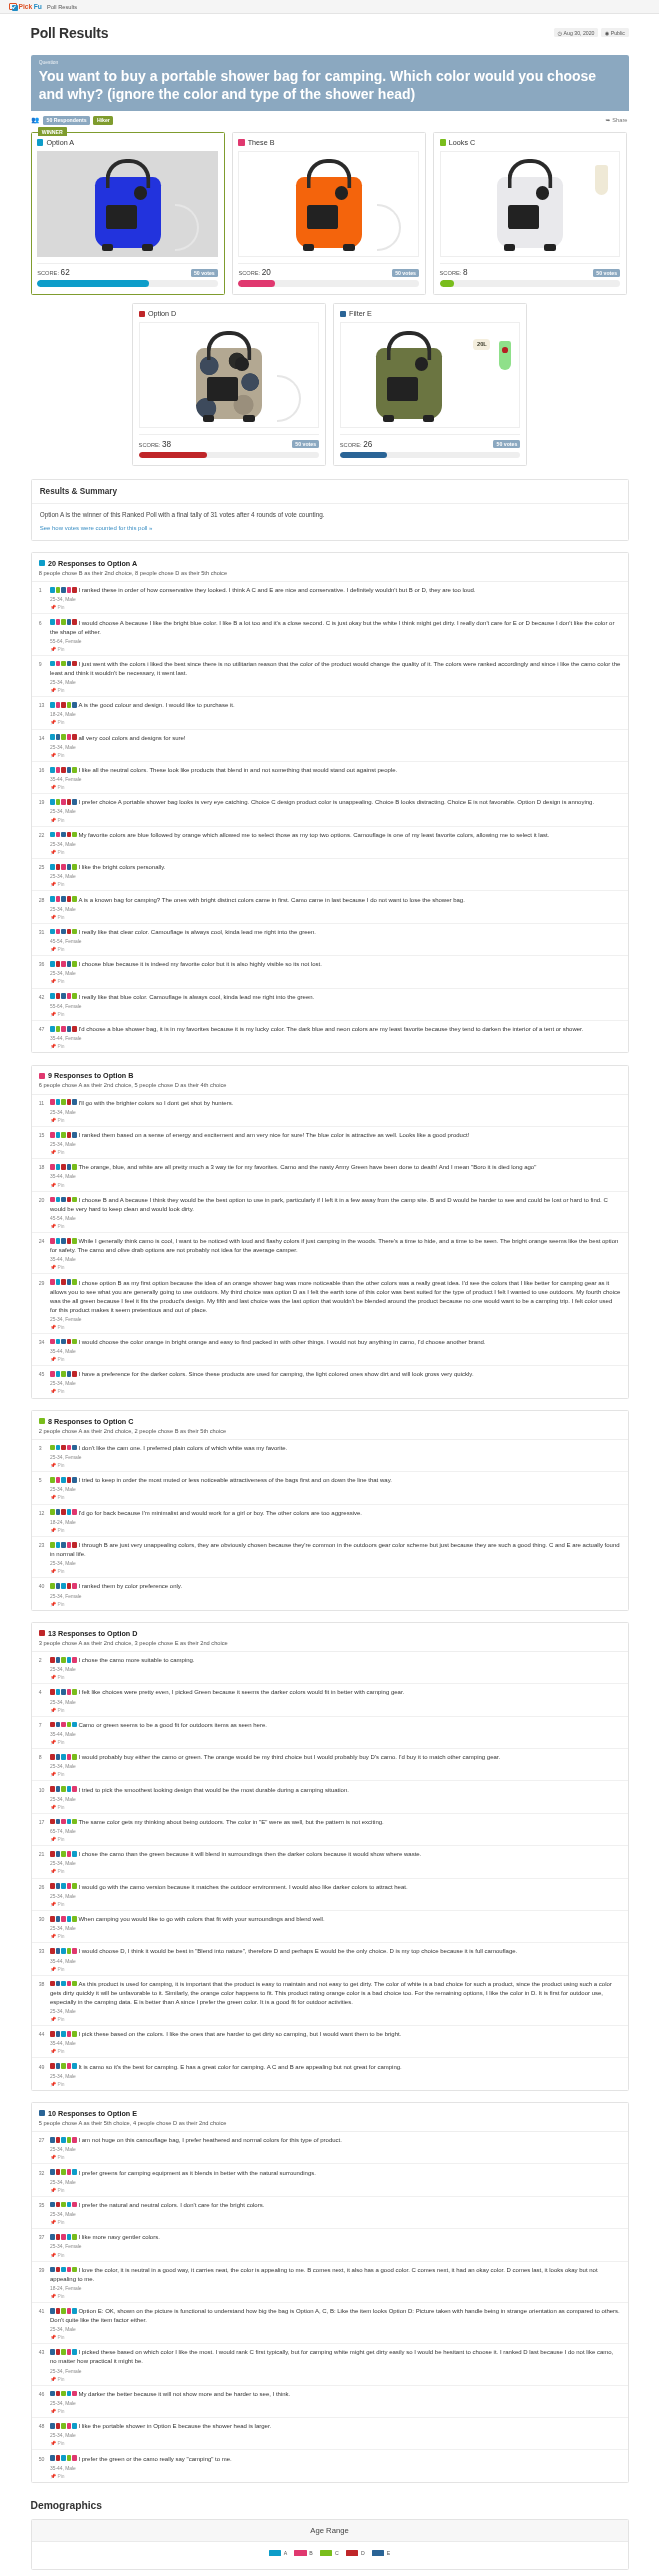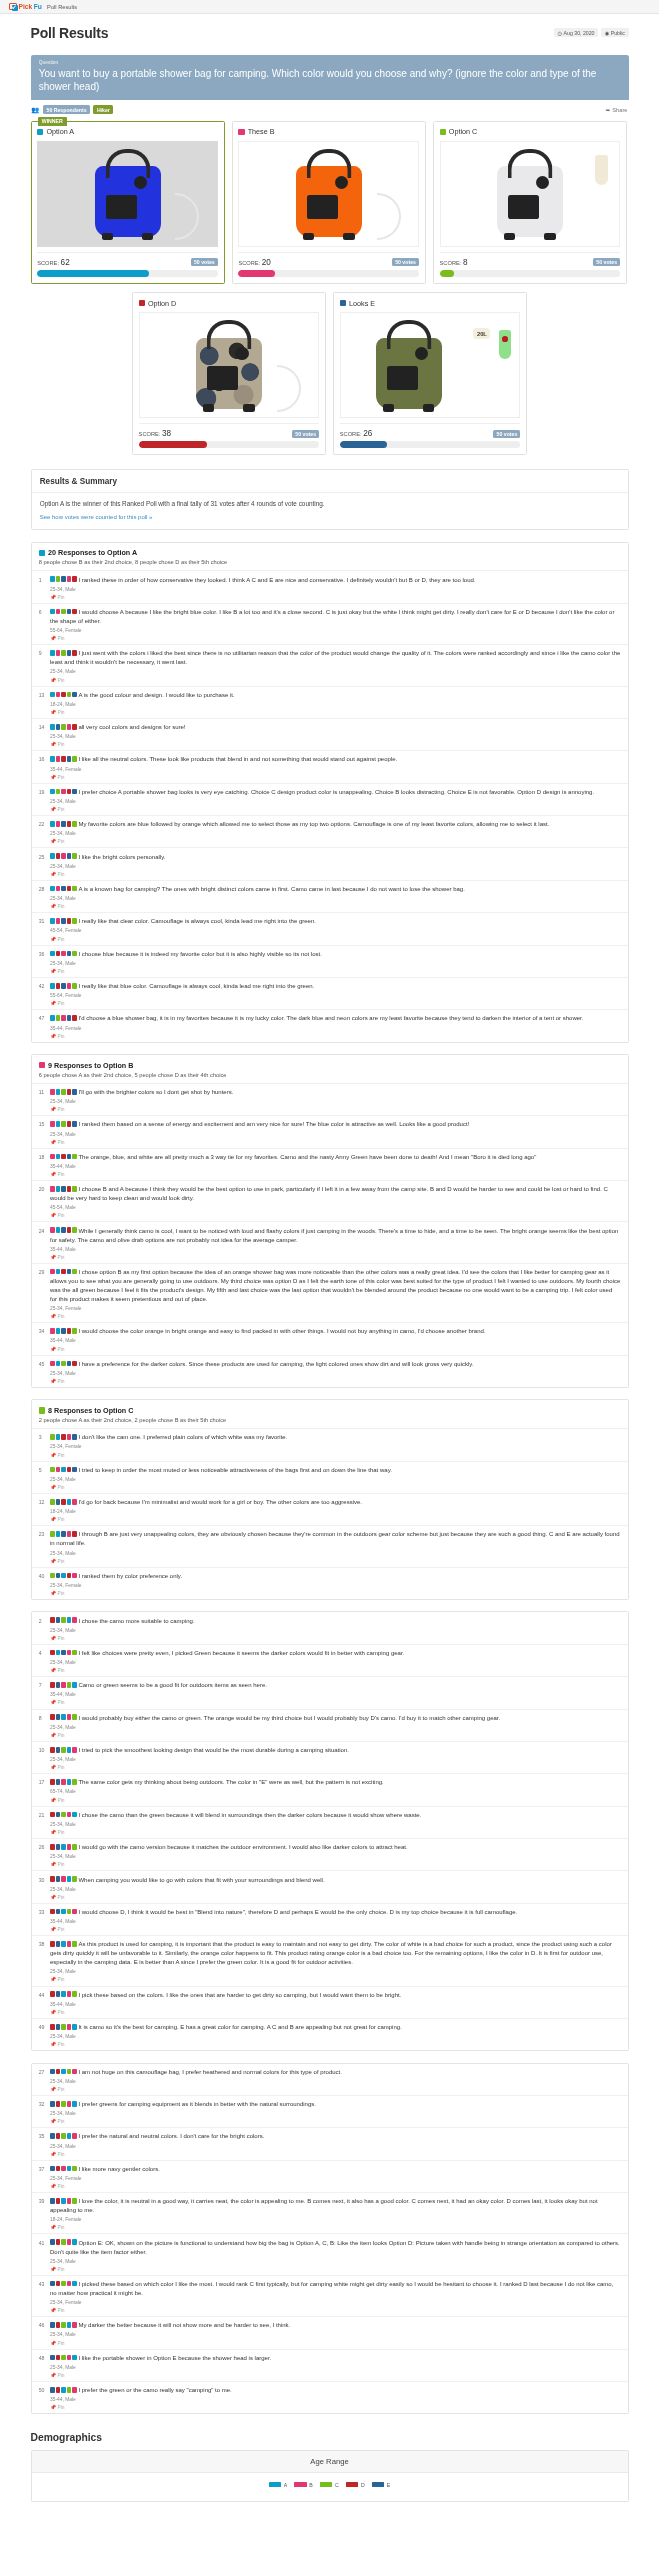--- a/index.html
+++ b/index.html
@@ -39,21 +39,21 @@
   .page-title { font-size:14px; font-weight:bold; color:#333; letter-spacing:-0.2px; }
   .meta-pills { display:flex; gap:3.1px; margin-top:3.1px; }
   .pill { background:#f0f0f0; border-radius:1.5px; padding:1.5px 3.6px; font-size:5.2px; color:#555; display:flex; align-items:center; gap:1.5px; }
   .pill .gl { font-size:5.2px; }
 
   .question-box {
     background:#8ba8c0; color:#fff; border-radius:2.1px 2.1px 0 0;
     padding:5.7px 8.2px 7.2px 8.2px;
   }
   .question-label { font-size:4.9px; opacity:.85; margin-bottom:1.5px; }
-  .question-text { font-size:10px; font-weight:normal; line-height:1.32; }
+  .question-text { font-size:14px; font-weight:bold; line-height:1.32; }
 
   .respbar { display:flex; align-items:center; justify-content:space-between; padding:4.6px 1px 7.2px 1px; }
   .respbar-left { display:flex; align-items:center; gap:3.1px; }
   .people-ico { font-size:6.7px; color:#8a9aa8; }
   .tag-resp { background:#8ba8c0; color:#fff; font-size:5.2px; font-weight:bold; padding:1.5px 3.6px; border-radius:1.5px; }
   .tag-aud { background:#7f9c2e; color:#fff; font-size:5.2px; font-weight:bold; padding:1.5px 3.6px; border-radius:1.5px; }
   .share-link { font-size:5.7px; color:#777; display:flex; align-items:center; gap:2.1px; cursor:pointer; }
 
   .options-row { display:flex; gap:7.2px; }
   .options-row.row2 { justify-content:center; margin-top:8.2px; }
@@ -251,21 +251,21 @@
         <span class="votes-tag">50 votes</span>
       </div>
       <div class="bar-track">
           <div class="bar-fill" style="width:20%;background:#e0386f"></div>
         </div>
     </div>
 
     <div class="opt-card">
       <div class="opt-head">
         <span class="swatch" style="background:#79bd1c"></span>
-        <span class="opt-name">Option C</span>
+        <span class="opt-name">Looks C</span>
       </div>
       <div class="opt-img">
         <div class="bag" style="background:#e9e9ec">
           <span class="knob"></span>
             <span class="win"></span>
             <span class="nozzle"></span>
             <span class="nozzle2"></span>
         </div>
         <div class="shead"></div>
       </div>
@@ -303,21 +303,21 @@
         <span class="votes-tag">50 votes</span>
       </div>
       <div class="bar-track">
           <div class="bar-fill" style="width:38%;background:#bf2629"></div>
         </div>
     </div>
 
     <div class="opt-card">
       <div class="opt-head">
         <span class="swatch" style="background:#2a6496"></span>
-        <span class="opt-name">Looks E</span>
+        <span class="opt-name">Filter E</span>
       </div>
       <div class="opt-img">
         <div class="bag" style="background:#6b7541;left:38%">
           <span class="knob"></span>
             <span class="win"></span>
             <span class="nozzle"></span>
             <span class="nozzle2"></span>
         </div>
         <div class="badge20">20L</div>
         <div class="ghead">
@@ -745,20 +745,27 @@
                 <span class="chip" style="background:#0d9dc9"></span>
                 <span class="chip" style="background:#bf2629"></span>
                 <span class="chip" style="background:#e0386f"></span>
               </span><span>I ranked them by color preference only.</span></div>
             <div class="resp-demo">25-34, Female</div>
             <div class="resp-pin"><span>📌</span> <span>Pin</span></div>
           </div>
         </div>
       </div>
       <div class="resp-group">
+        <div class="rg-head">
+          <div class="rg-title">
+            <span class="swatch" style="background:#bf2629"></span>
+            <span>13 Responses to Option D</span>
+          </div>
+          <div class="rg-sub">3 people chose A as their 2nd choice, 3 people chose E as their 2nd choice</div>
+        </div>
         <div class="resp-item">
           <div class="resp-num">2</div>
           <div class="resp-body">
             <div class="resp-text"><span class="rank-chips">
                 <span class="chip" style="background:#bf2629"></span>
                 <span class="chip" style="background:#2a6496"></span>
                 <span class="chip" style="background:#79bd1c"></span>
                 <span class="chip" style="background:#0d9dc9"></span>
                 <span class="chip" style="background:#e0386f"></span>
               </span><span>I chose the camo more suitable to camping.</span></div>
@@ -929,20 +936,27 @@
                 <span class="chip" style="background:#79bd1c"></span>
                 <span class="chip" style="background:#e0386f"></span>
                 <span class="chip" style="background:#0d9dc9"></span>
               </span><span>It is camo so it's the best for camping. E has a great color for camping. A C and B are appealing but not great for camping.</span></div>
             <div class="resp-demo">25-34, Male</div>
             <div class="resp-pin"><span>📌</span> <span>Pin</span></div>
           </div>
         </div>
       </div>
       <div class="resp-group">
+        <div class="rg-head">
+          <div class="rg-title">
+            <span class="swatch" style="background:#2a6496"></span>
+            <span>10 Responses to Option E</span>
+          </div>
+          <div class="rg-sub">5 people chose A as their 5th choice, 4 people chose D as their 2nd choice</div>
+        </div>
         <div class="resp-item">
           <div class="resp-num">27</div>
           <div class="resp-body">
             <div class="resp-text"><span class="rank-chips">
                 <span class="chip" style="background:#2a6496"></span>
                 <span class="chip" style="background:#bf2629"></span>
                 <span class="chip" style="background:#0d9dc9"></span>
                 <span class="chip" style="background:#79bd1c"></span>
                 <span class="chip" style="background:#e0386f"></span>
               </span><span>I am not huge on this camouflage bag, I prefer heathered and normal colors for this type of product.</span></div>

